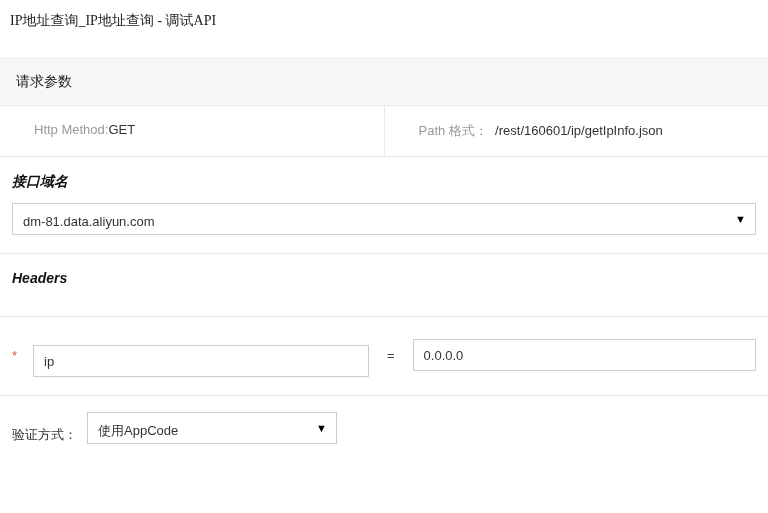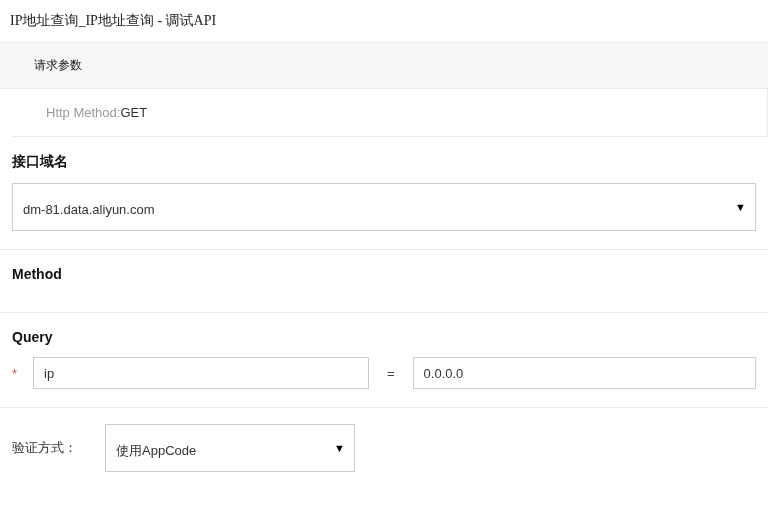--- a/index.html
+++ b/index.html
@@ -13,60 +13,61 @@
   .page-title {
     padding: 12px 10px 12px 10px;
     font-size: 14px;
     color: #222;
     font-family: Liberation Serif, serif;
   }
   .section-header {
     background: #f7f7f7;
     border-top: 1px solid #eaeaea;
     border-bottom: 1px solid #eaeaea;
-    padding: 14px 34px;
-    font-size: 12px;
+    padding: 14px 16px;
+    font-size: 14px;
     color: #222;
+    margin-top: 16px;
   }
   .info-row {
     display: flex;
     border-bottom: 1px solid #eaeaea;
-    margin-left: 12px;
   }
   .info-cell {
     flex: 1;
     padding: 16px 34px;
     font-size: 13px;
     color: #333;
   }
   .info-cell:first-child {
     border-right: 1px solid #eaeaea;
   }
   .muted { color: #999; }
   .section {
     padding: 16px 12px 18px 12px;
     border-bottom: 1px solid #eaeaea;
   }
   .section-label {
     font-size: 14px;
     font-weight: bold;
     color: #111;
     margin-bottom: 12px;
+    font-style: italic;
   }
   .section-text {
     font-size: 13px;
     color: #444;
   }
   .select-wrap {
     position: relative;
     width: 100%;
   }
   .select {
     width: 100%;
-    height: 48px;
+    height: 32px;
     border: 1px solid #ccc;
     padding: 4px 28px 0 10px;
     font-size: 13px;
     color: #333;
     background: #fff;
     appearance: none;
     -webkit-appearance: none;
     cursor: pointer;
   }
   .select-small {
@@ -88,27 +89,27 @@
   }
   .req-star { color: #d9534f; margin-right: 4px; }
   .input {
     height: 32px;
     border: 1px solid #ccc;
     padding: 0 10px;
     font-size: 13px;
     color: #333;
     background: #fff;
   }
-  .input-key { width: 356px; }
+  .input-key { width: 356px; margin-top: 12px; }
   .input-val { width: 364px; }
   .eq { color: #444; padding: 0 6px; }
   .app-row {
     display: flex;
-    align-items: center;
-    gap: 28px;
+    align-items: flex-end;
+    gap: 10px;
   }
   .app-label {
     font-size: 13px;
     color: #333;
   }
   .select-wrap-inline {
     position: relative;
     display: inline-block;
   }
 </style>
@@ -116,38 +117,40 @@
 <body>
 
 <div class="page-title">IP地址查询_IP地址查询 - 调试API</div>
 
 <div class="section-header">请求参数</div>
 
 <div class="info-row">
   <div class="info-cell">
     <span class="muted">Http Method:</span><span>GET</span>
   </div>
+  <div class="info-cell">
+    <span class="muted">Path 格式：</span>&nbsp;&nbsp;<span>/rest/160601/ip/getIpInfo.json</span>
+  </div>
 </div>
 
 <div class="section">
   <div class="section-label">接口域名</div>
   <div class="select-wrap">
     <select class="select">
       <option>dm-81.data.aliyun.com</option>
     </select>
     <span class="caret">▼</span>
   </div>
 </div>
 
 <div class="section">
-  <div class="section-label">Method</div>
+  <div class="section-label">Headers</div>
 </div>
 
 <div class="section">
-  <div class="section-label">Query</div>
   <div class="query-row">
     <span><span class="req-star">*</span></span>
     <input class="input input-key" type="text" value="ip" style="">
     <span class="eq">=</span>
     <input class="input input-val" type="text" value="0.0.0.0" style="">
   </div>
 </div>
 
 <div class="section" style="border-bottom:none">
   <div class="app-row">

